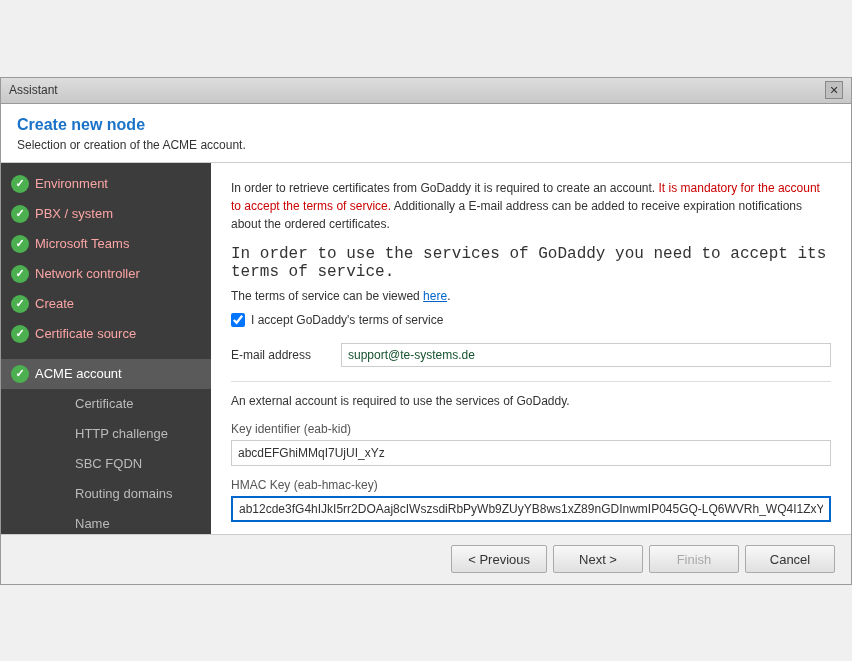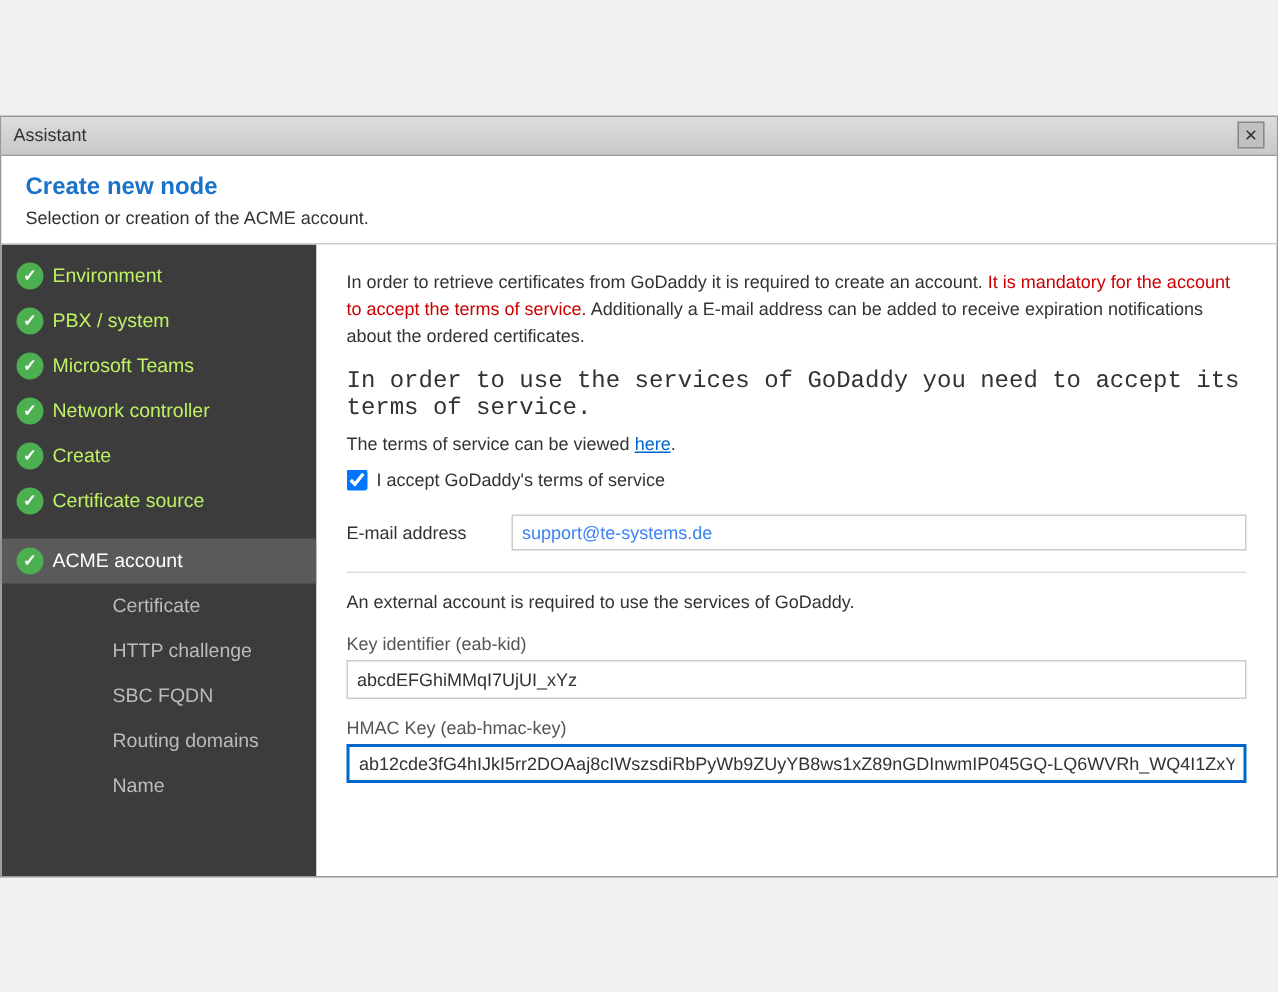--- a/index.html
+++ b/index.html
@@ -71,21 +71,21 @@
     .sidebar {
       width: 210px;
       background: #3c3c3c;
       flex-shrink: 0;
       padding: 6px 0;
     }
     .sidebar-item {
       display: flex;
       align-items: center;
       padding: 6px 10px;
-      color: #bef264;
+      color: #fca5a5;
       font-size: 13px;
       cursor: pointer;
       gap: 6px;
     }
     .sidebar-item.active {
       background: #5a5a5a;
       color: white;
       margin-top: 10px;
     }
     .sidebar-item.sub {
@@ -166,21 +166,21 @@
       color: #333;
       width: 100px;
       flex-shrink: 0;
     }
     .form-input {
       flex: 1;
       height: 24px;
       border: 1px solid #ccc;
       padding: 2px 6px;
       font-size: 12px;
-      color: #3b82f6;
+      color: #14532d;
     }
     .external-account-text {
       font-size: 12px;
       color: #333;
       margin-bottom: 14px;
       margin-top: 4px;
     }
     .field-group {
       margin-bottom: 12px;
     }
@@ -344,13 +344,19 @@
         <input type="text" class="field-input" value="abcdEFGhiMMqI7UjUI_xYz" style="">
       </div>
 
       <div class="field-group">
         <div class="field-label">HMAC Key (eab-hmac-key)</div>
         <input type="text" class="field-input highlighted" value="ab12cde3fG4hIJkI5rr2DOAaj8cIWszsdiRbPyWb9ZUyYB8ws1xZ89nGDInwmIP045GQ-LQ6WVRh_WQ4I1ZxYQ" style="">
       </div>
     </div>
   </div>
 
+  <div class="footer">
+    <button class="footer-btn">&lt; Previous</button>
+    <button class="footer-btn">Next &gt;</button>
+    <button class="footer-btn" disabled="">Finish</button>
+    <button class="footer-btn">Cancel</button>
+  </div>
 </div>
 
 </body></html>

